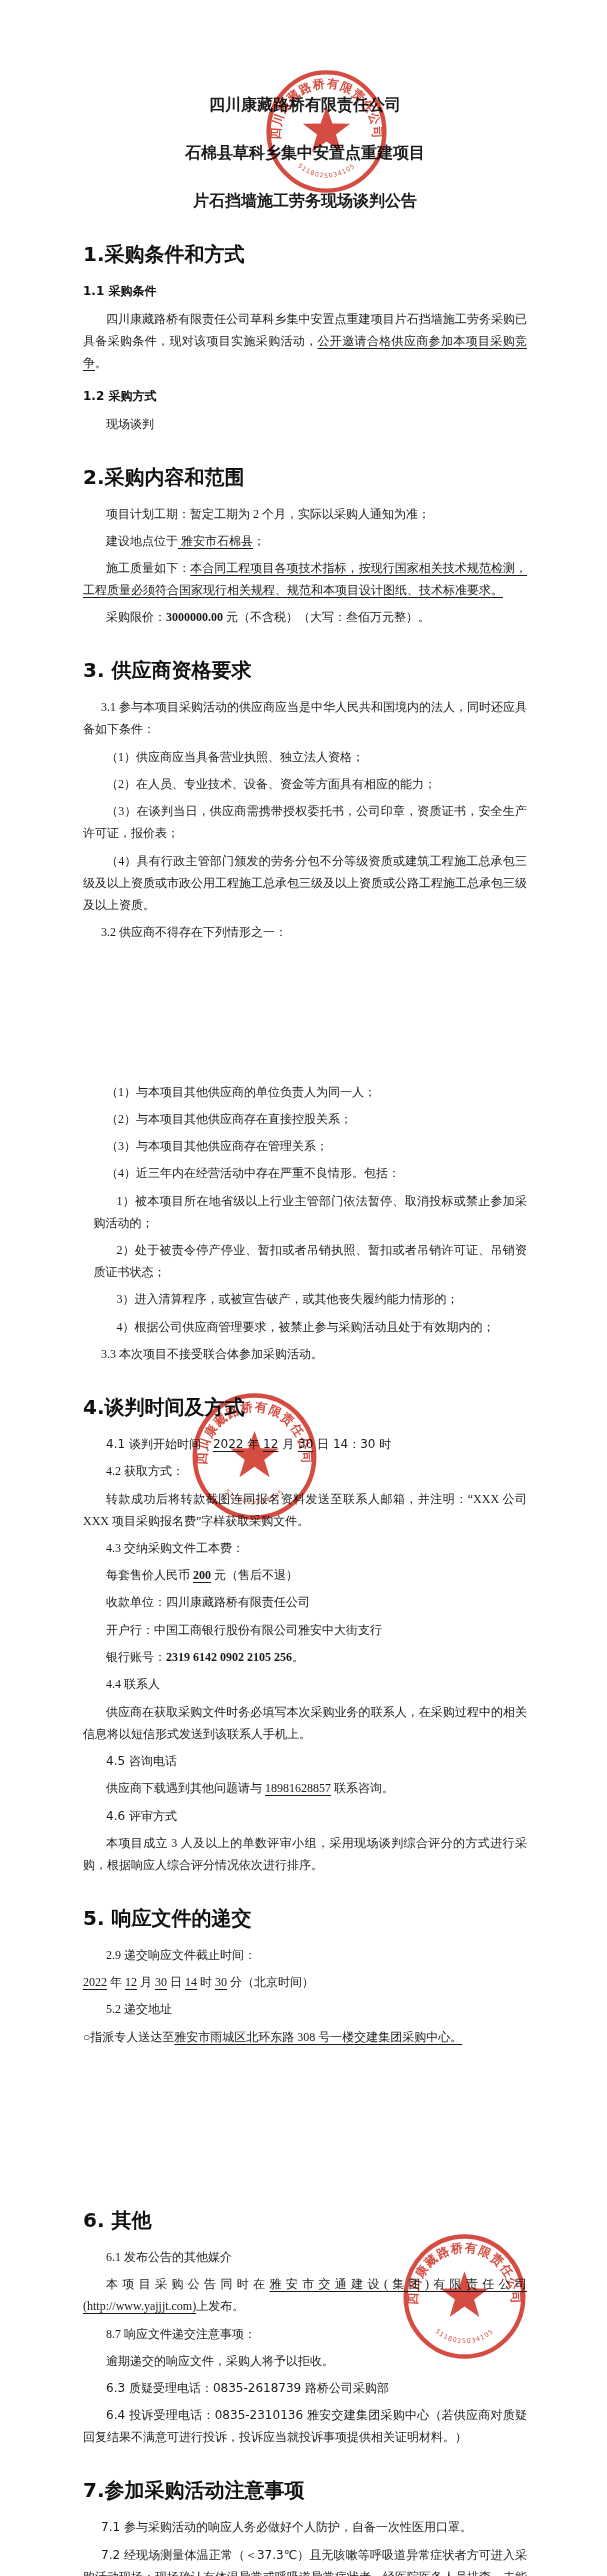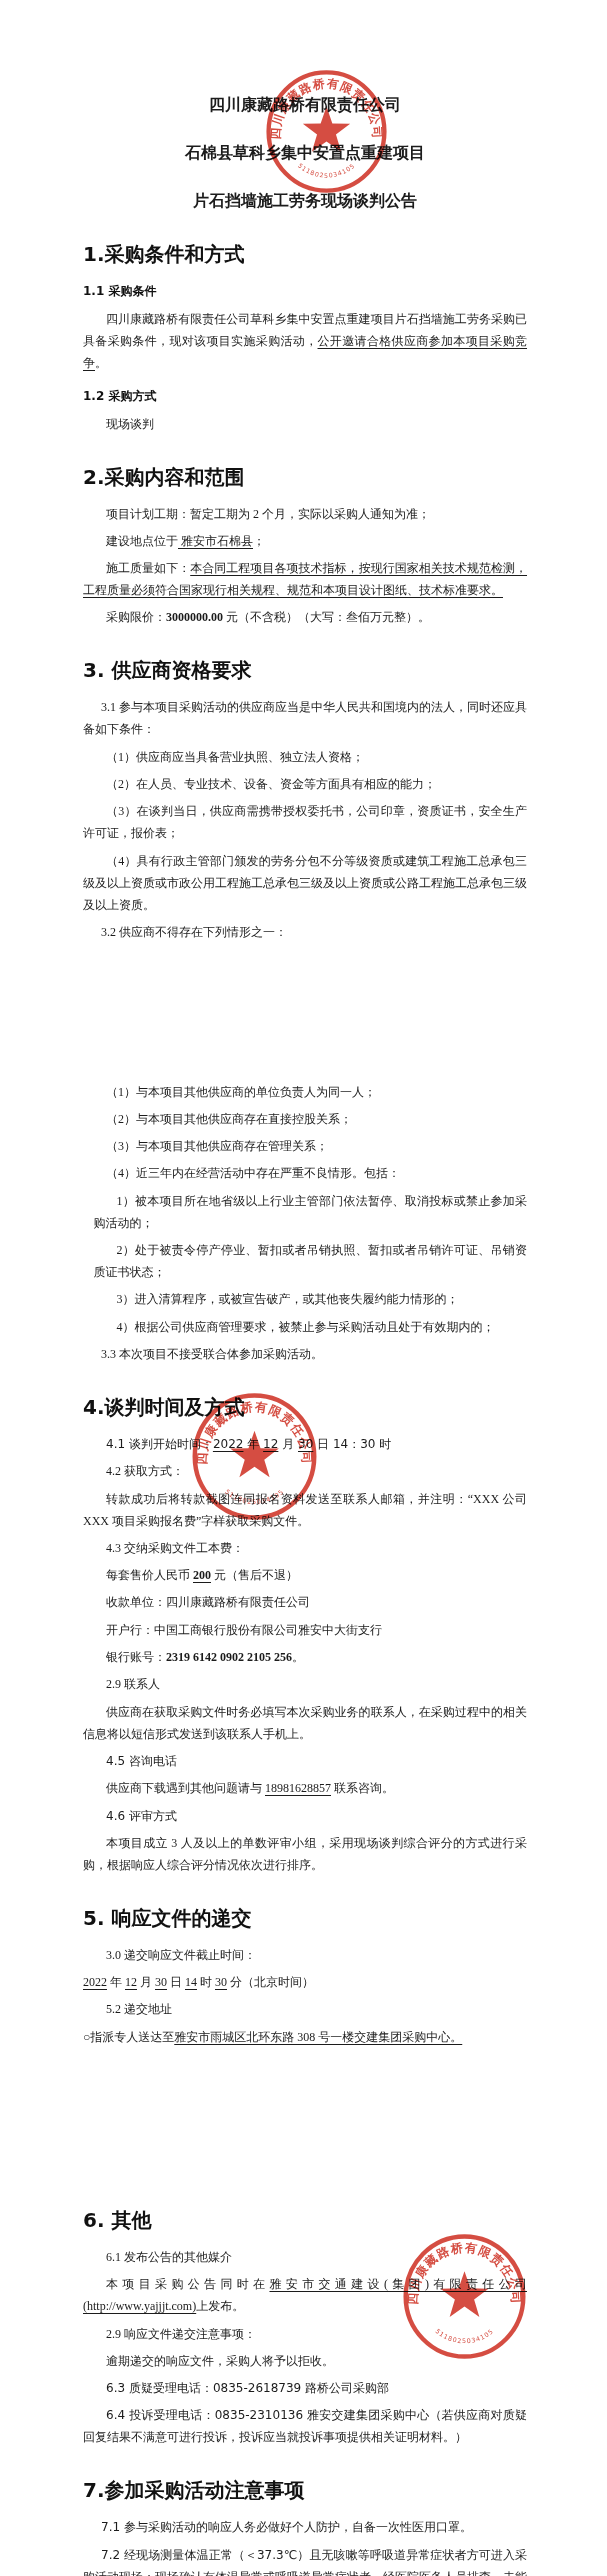--- a/index.html
+++ b/index.html
@@ -111,39 +111,39 @@
 
     <div class="sec">4.谈判时间及方式</div>
     <p class="para ind hb"><span>4.1 谈判开始时间：</span><span class="u">2022</span><span> 年 </span><span class="u">12</span><span> 月 </span><span class="u">30</span><span> 日 14：30 时</span></p>
     <p class="para ind">4.2 获取方式：</p>
     <p class="para ind">转款成功后将转款截图连同报名资料发送至联系人邮箱，并注明：“XXX 公司 XXX 项目采购报名费”字样获取采购文件。</p>
     <p class="para ind">4.3 交纳采购文件工本费：</p>
     <p class="para ind"><span>每套售价人民币 </span><span class="u num">200</span><span> 元（售后不退）</span></p>
     <p class="para ind">收款单位：四川康藏路桥有限责任公司</p>
     <p class="para ind">开户行：中国工商银行股份有限公司雅安中大街支行</p>
     <p class="para ind"><span>银行账号：</span><span class="num">2319 6142 0902 2105 256</span><span>。</span></p>
-    <p class="para ind">2.9 联系人</p>
+    <p class="para ind">4.4 联系人</p>
     <p class="para ind">供应商在获取采购文件时务必填写本次采购业务的联系人，在采购过程中的相关信息将以短信形式发送到该联系人手机上。</p>
     <p class="para ind hb">4.5 咨询电话</p>
     <p class="para ind"><span>供应商下载遇到其他问题请与 </span><span class="u">18981628857</span><span> 联系咨询。</span></p>
     <p class="para ind hb">4.6 评审方式</p>
     <p class="para ind">本项目成立 3 人及以上的单数评审小组，采用现场谈判综合评分的方式进行采购，根据响应人综合评分情况依次进行排序。</p>
 
     <div class="sec">5. 响应文件的递交</div>
-    <p class="para ind">3.0 递交响应文件截止时间：</p>
+    <p class="para ind">2.9 递交响应文件截止时间：</p>
     <p class="para"><span class="u">2022</span><span> 年 </span><span class="u">12</span><span> 月 </span><span class="u">30</span><span> 日 </span><span class="u">14</span><span> 时 </span><span class="u">30</span><span> 分（北京时间）</span></p>
     <p class="para ind">5.2 递交地址</p>
     <p class="para"><span>○指派专人送达至</span><span class="u">雅安市雨城区北环东路 308 号一楼交建集团采购中心。</span></p>
 
     <div class="gap-break-2"></div>
 
     <div class="sec">6. 其他</div>
     <p class="para ind">6.1 发布公告的其他媒介</p>
     <p class="para ind"><span>本项目采购公告同时在</span><span class="u">雅安市交通建设(集团)有限责任公司(http://www.yajjjt.com)</span><span>上发布。</span></p>
-    <p class="para ind">2.9 响应文件递交注意事项：</p>
+    <p class="para ind">8.7 响应文件递交注意事项：</p>
     <p class="para ind">逾期递交的响应文件，采购人将予以拒收。</p>
     <p class="para ind hb">6.3 质疑受理电话：0835-2618739 路桥公司采购部</p>
     <p class="para ind hb">6.4 投诉受理电话：0835-2310136 雅安交建集团采购中心（若供应商对质疑回复结果不满意可进行投诉，投诉应当就投诉事项提供相关证明材料。）</p>
 
     <div class="sec">7.参加采购活动注意事项</div>
     <p class="para hb" style="text-indent:18px">7.1 参与采购活动的响应人务必做好个人防护，自备一次性医用口罩。</p>
     <p class="para hb" style="text-indent:18px">7.2 经现场测量体温正常（＜37.3℃）且无咳嗽等呼吸道异常症状者方可进入采购活动现场；现场确认有体温异常或呼吸道异常症状者，经医院医务人员排查，未能排除感染风险者，不再参加此次采购活动，应配合到定点收治医院发热门诊就诊。</p>
 
   </div>
 </div>

